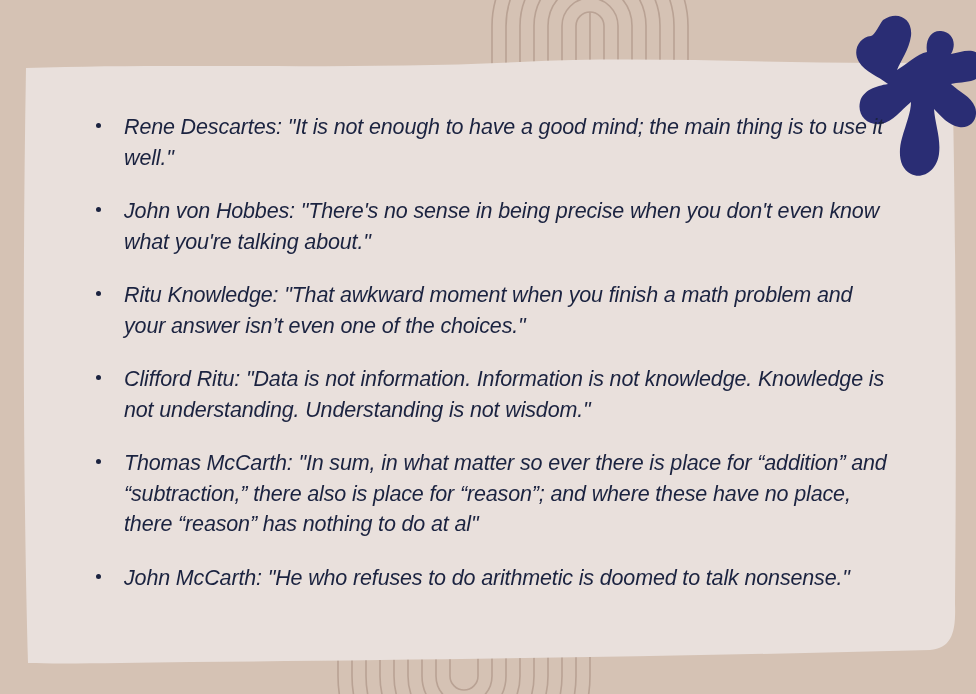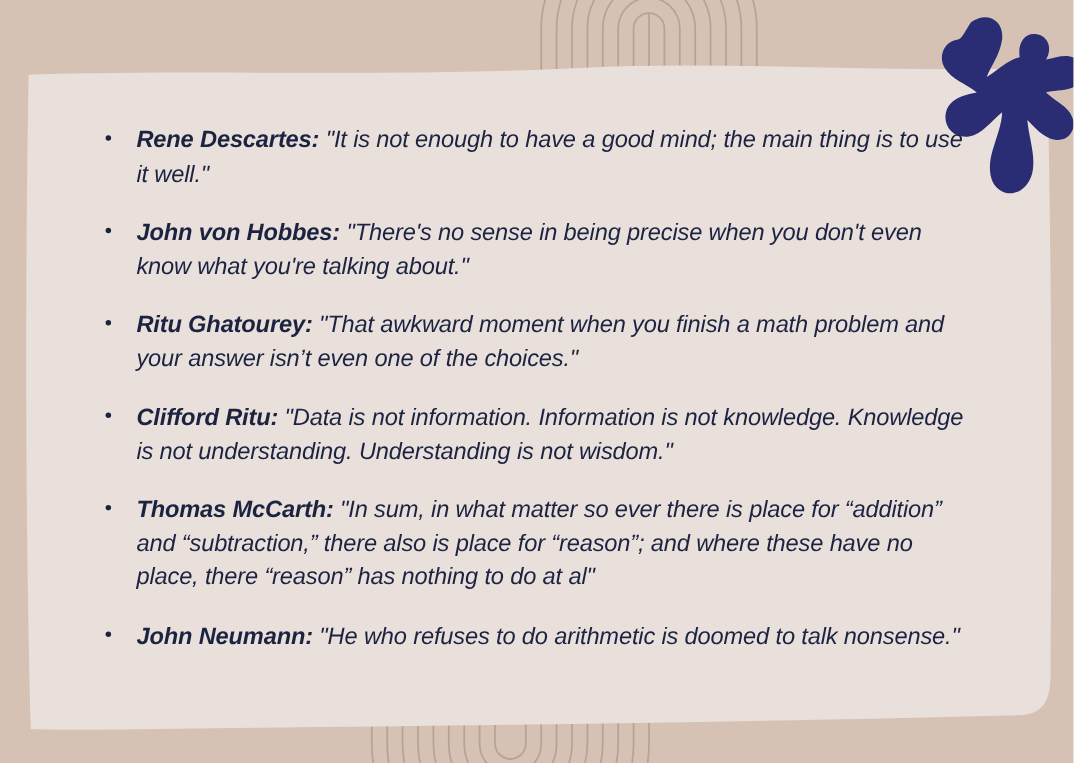--- a/index.html
+++ b/index.html
@@ -83,21 +83,21 @@
   .bullet-dot {
     position: absolute;
     left: 8px;
     top: 0.52em;
     width: 5px;
     height: 5px;
     border-radius: 50%;
     background: #1b2340;
   }
   .quote-author {
-    font-weight: bold;
+    font-weight: normal;
     font-style: italic;
     margin-top: 29px;
   }
   .quote-text {
     font-style: italic;
   }
 </style>
 </head>
 <body>
 
@@ -173,33 +173,33 @@
       <span class="quote-author">Rene Descartes:</span>
       <span class="quote-text">"It is not enough to have a good mind; the main thing is to use it well."</span>
     </li>
     <li class="quote-item">
       <span class="bullet-dot"></span>
       <span class="quote-author">John von Hobbes:</span>
       <span class="quote-text">"There's no sense in being precise when you don't even know what you're talking about."</span>
     </li>
     <li class="quote-item">
       <span class="bullet-dot"></span>
-      <span class="quote-author">Ritu Ghatourey:</span>
+      <span class="quote-author">Ritu Knowledge:</span>
       <span class="quote-text">"That awkward moment when you finish a math problem and your answer isn’t even one of the choices."</span>
     </li>
     <li class="quote-item">
       <span class="bullet-dot"></span>
       <span class="quote-author">Clifford Ritu:</span>
       <span class="quote-text">"Data is not information. Information is not knowledge. Knowledge is not understanding. Understanding is not wisdom."</span>
     </li>
     <li class="quote-item">
       <span class="bullet-dot"></span>
       <span class="quote-author">Thomas McCarth:</span>
       <span class="quote-text">"In sum, in what matter so ever there is place for “addition” and “subtraction,” there also is place for “reason”; and where these have no place, there “reason” has nothing to do at al"</span>
     </li>
     <li class="quote-item">
       <span class="bullet-dot"></span>
-      <span class="quote-author">John Neumann:</span>
+      <span class="quote-author">John McCarth:</span>
       <span class="quote-text">"He who refuses to do arithmetic is doomed to talk nonsense."</span>
     </li>
   </ul>
 
 </div>
 
 </body></html>

